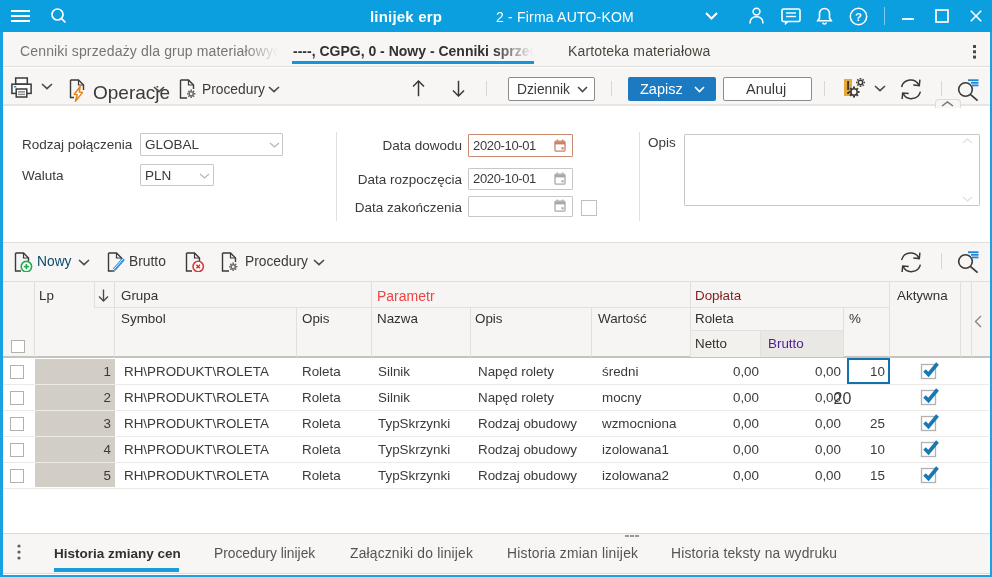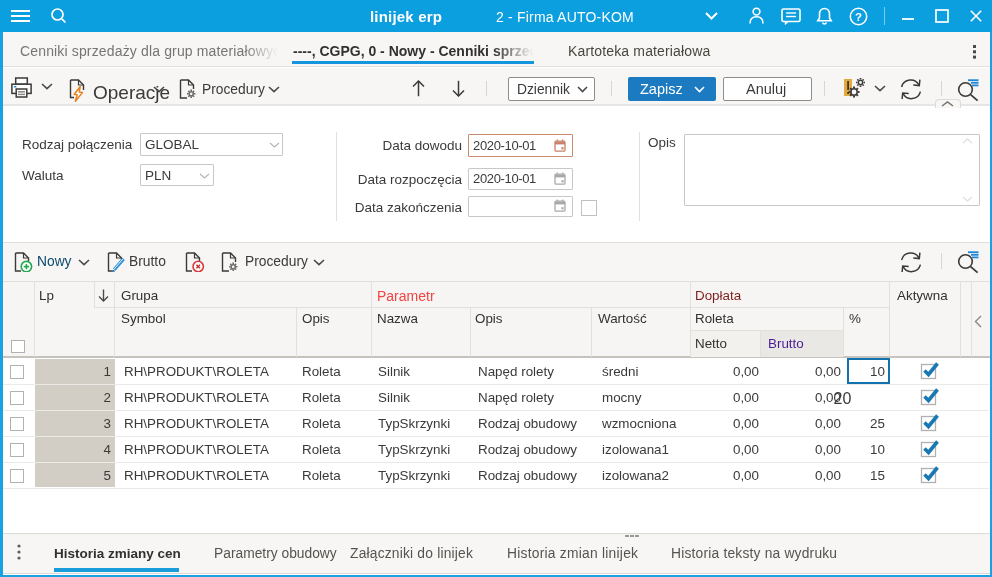--- a/index.html
+++ b/index.html
@@ -506,20 +506,20 @@
 <div class="abs" style="left:635px;top:535px;width:4px;height:2px;background:#9a9896"></div>
 <svg class="abs" style="left:17px;top:544px" width="4" height="16" viewBox="0 0 4 16">
     <g fill="#5f5e5c">
       <circle cx="2" cy="2" r="1.6"></circle>
       <circle cx="2" cy="8" r="1.6"></circle>
       <circle cx="2" cy="14" r="1.6"></circle>
     </g>
   </svg>
 <div class="t" style="left:54px;top:546px;font-size:13.5px;font-weight:bold;color:#323130">Historia zmiany cen</div>
 <div class="abs" style="left:54px;top:568px;width:125px;height:4px;background:#199cda"></div>
-<div class="t" style="left:214px;top:546px;font-size:13.8px;color:#55544f">Parametry obudowy</div>
+<div class="t" style="left:214px;top:546px;font-size:13.8px;color:#55544f">Procedury linijek</div>
 <div class="t" style="left:350px;top:546px;font-size:13.8px;letter-spacing:.2px;color:#55544f">Załączniki do linijek</div>
 <div class="t" style="left:507px;top:546px;font-size:13.8px;letter-spacing:.25px;color:#55544f">Historia zmian linijek</div>
 <div class="t" style="left:671px;top:546px;font-size:13.8px;letter-spacing:.2px;color:#55544f">Historia teksty na wydruku</div>
 
 <div class="bl"></div>
 <div class="br"></div>
 <div class="bb"></div>
 
 </body></html>

